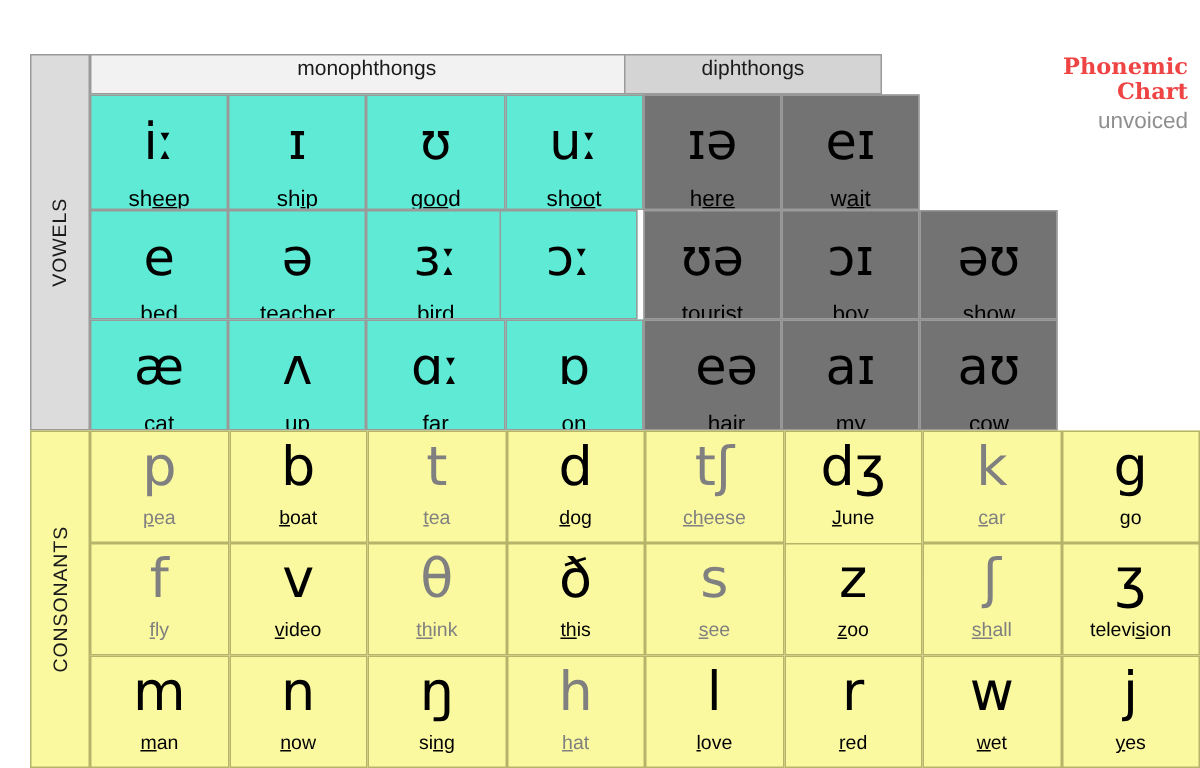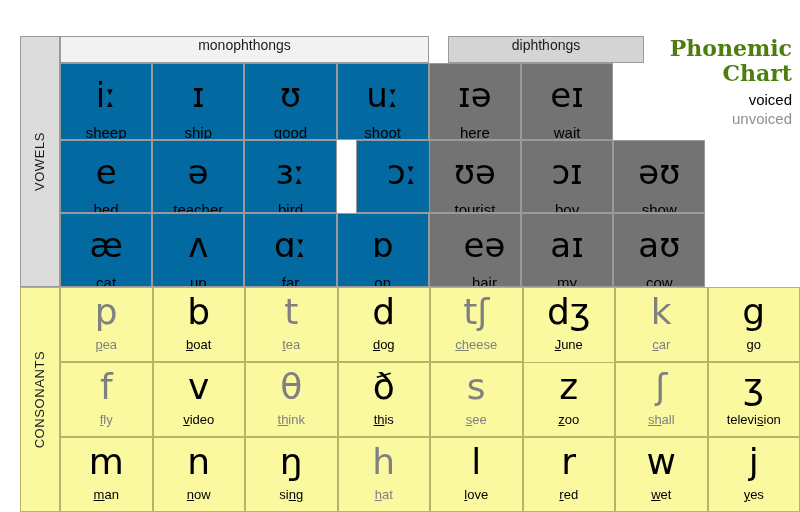--- a/index.html
+++ b/index.html
@@ -32,21 +32,21 @@
   .word{
     font-family:"Liberation Sans","DejaVu Sans",sans-serif;
     white-space:nowrap;
     line-height:1;
   }
   .voiced .sym,.voiced .word{color:#000000;}
   .unvoiced .sym,.unvoiced .word{color:#808080;}
   .word u{text-decoration:underline;}
 
   
-  .vcell{background:#0369a1;}
+  .vcell{background:#5eead4;}
   .vcell.dip{background:#737373;}
   .vcell .sym{font-size:34px;margin-top:14px;}
   .vcell .word{font-size:15px;margin-top:13px;}
 
   
   .ccell{background:#faf9a0;border-color:#b6b46a;}
   .ccell .sym{font-size:36px;margin-top:6px;}
   .ccell .word{font-size:13px;margin-top:8px;}
 
   
@@ -75,21 +75,21 @@
   .sidelabel.vowels{background:#dcdcdc;}
   .sidelabel.consonants{background:#faf9a0;border-color:#b6b46a;}
 
   
   #titleblock{
     position:absolute;right:8px;top:36px;width:190px;
     text-align:right;
   }
   #titleblock .t1,#titleblock .t2{
     font-family:"DejaVu Serif","Liberation Serif",serif;
-    font-weight:bold;font-size:22px;color:#4d7c0f;line-height:1.15;text-align:right;
+    font-weight:bold;font-size:15px;color:#ef4444;line-height:1.15;text-align:right;
   }
   #titleblock .leg-voiced{
     font-size:15px;color:#000;margin-top:3px;line-height:1.3;
   }
   #titleblock .leg-unvoiced{
     font-size:15px;color:#8f8f8f;line-height:1.3;
   }
 </style>
 </head>
 <body>
@@ -99,28 +99,27 @@
   <div class="sidelabel vowels" style="left:20px;top:36px;width:40px;height:251px;">
     <span>VOWELS</span>
   </div>
   <div class="sidelabel consonants" style="left:20px;top:287px;width:40px;height:225px;">
     <span>CONSONANTS</span>
   </div>
 
   <div class="grouphdr" style="left:60px;top:36px;width:369px;height:27px;">
     <span>monophthongs</span>
   </div>
-  <div class="grouphdr dip" style="left:448px;top:36px;width:196px;height:27px;">
+  <div class="grouphdr dip" style="left:416px;top:36px;width:172px;height:27px;">
     <span>diphthongs</span>
   </div>
 
   <div id="titleblock">
     <div class="t1">Phonemic</div>
     <div class="t2">Chart</div>
-    <div class="leg-voiced">voiced</div>
     <div class="leg-unvoiced">unvoiced</div>
   </div>
 
   <div id="cells">
       <div class="cell vcell voiced" style="left: 60px; top: 63px; width: 92.2px; height: 77px;">
         <div class="sym">iː</div>
         <div class="word">sh<u>ee</u>p</div>
       </div>
       <div class="cell vcell voiced" style="left: 152.2px; top: 63px; width: 92.2px; height: 77px;">
         <div class="sym">ɪ</div>
@@ -147,21 +146,21 @@
         <div class="word">b<u>e</u>d</div>
       </div>
       <div class="cell vcell voiced" style="left: 152.2px; top: 140px; width: 92.2px; height: 73px;">
         <div class="sym">ə</div>
         <div class="word">teach<u>e</u>r</div>
       </div>
       <div class="cell vcell voiced" style="left: 244.4px; top: 140px; width: 92.2px; height: 73px;">
         <div class="sym">ɜː</div>
         <div class="word">b<u>ir</u>d</div>
       </div>
-      <div class="cell vcell voiced" style="left: 356px; top: 140px; width: 92.2px; height: 73px; gap: 25px;">
+      <div class="cell vcell voiced" style="left: 333px; top: 140px; width: 92.2px; height: 73px; gap: 25px;">
         <div class="sym">ɔː</div>
         <div class="word">d<u>oo</u>r</div>
       </div>
       <div class="cell vcell dip voiced" style="left: 428.8px; top: 140px; width: 92.2px; height: 73px;">
         <div class="sym">ʊə</div>
         <div class="word">t<u>ou</u>rist</div>
       </div>
       <div class="cell vcell dip voiced" style="left: 521px; top: 140px; width: 92.2px; height: 73px;">
         <div class="sym">ɔɪ</div>
         <div class="word">b<u>oy</u></div>

